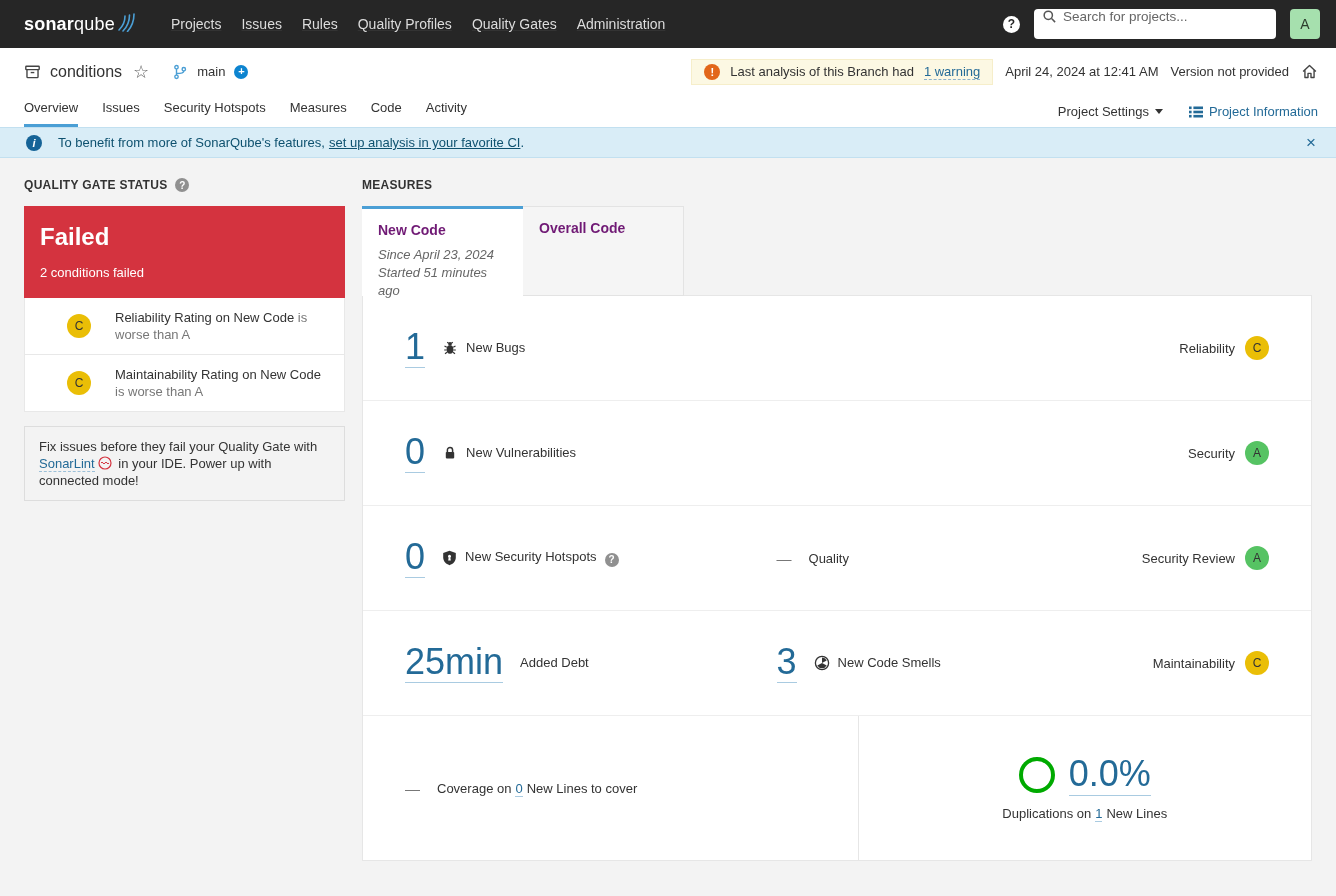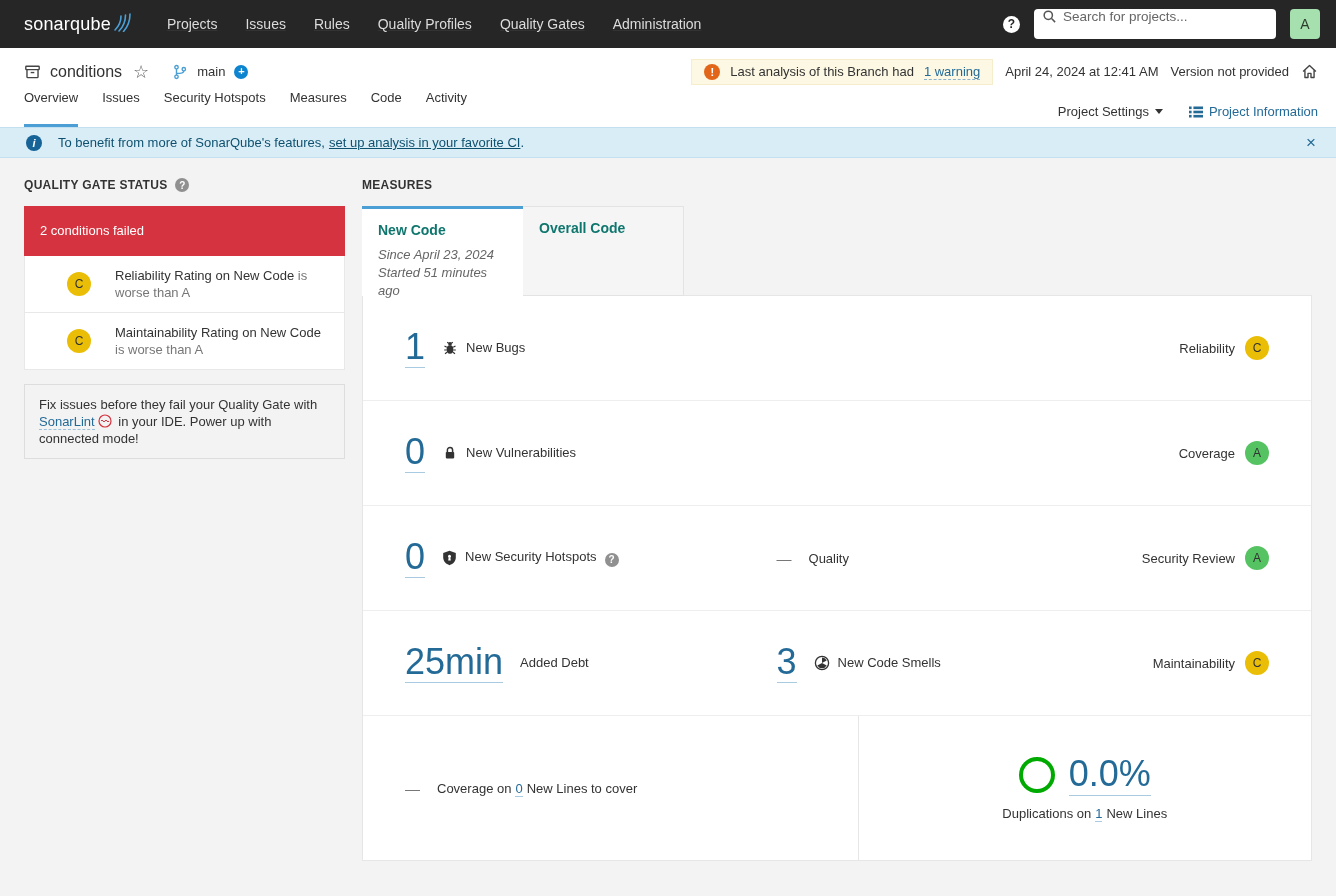--- a/index.html
+++ b/index.html
@@ -6,23 +6,23 @@
   body {
     width: 1336px; height: 896px; overflow: hidden;
     background: #f3f3f3;
     font-family: "Liberation Sans", sans-serif;
     font-size: 13px; color: #333;
   }
   
   .navbar { height: 48px; background: #262626; display: flex; align-items: center; padding: 0 16px 0 24px; }
   .logo { display: flex; align-items: flex-start; margin-right: 34px; cursor: pointer; }
   .logo-text { color: #fff; font-size: 18px; letter-spacing: .2px; }
-  .logo-text b { font-weight: normal; }
+  .logo-text b { font-weight: bold; }
   .logo-waves { margin-left: 2px; margin-top: -2px; }
-  .nav-items { display: flex; align-items: flex-end; gap: 28px; flex: 1; text-decoration: underline; }
+  .nav-items { display: flex; align-items: flex-end; gap: 20px; flex: 1; text-decoration: underline; }
   .nav-item { color: #dcdcdc; font-size: 14px; cursor: pointer; }
   .nav-right { display: flex; align-items: center; gap: 14px; }
   .help-btn { width: 17px; height: 17px; border-radius: 50%; background: #fff; color: #262626;
     font-weight: bold; font-size: 12px; display: flex; align-items: center; justify-content: center; cursor: pointer; }
   .searchbox { width: 242px; height: 30px; background: #fff; border-radius: 4px; display: flex; align-items: flex-start; padding: 0 8px; }
   .searchbox input { border: none; outline: none; flex: 1; font-size: 13.5px; margin-left: 6px; color: #333; font-family: "Liberation Sans", sans-serif; }
   .searchbox input::placeholder { color: #666; }
   .avatar { width: 30px; height: 30px; border-radius: 4px; background: #a6e0ae; color: #2d3d2d;
     display: flex; align-items: center; justify-content: center; font-size: 14px; cursor: pointer; }
   
@@ -35,21 +35,21 @@
     font-size: 11px; font-weight: bold; display: flex; align-items: center; justify-content: center; line-height: 1; cursor: pointer; }
   .proj-right { display: flex; align-items: center; gap: 12px; }
   .warn-pill { background: #fcf8e3; border: 1px solid #f6eeca; padding: 4px 12px; display: flex; align-items: center; gap: 10px; }
   .warn-icon { width: 16px; height: 16px; border-radius: 50%; background: #e2661a; color: #fff; font-weight: bold;
     font-size: 11px; display: flex; align-items: center; justify-content: center; flex: none; }
   .warn-link { color: #236a97; border-bottom: 1px dashed #8cb3cd; cursor: pointer; }
   .meta-text { color: #333; }
   
   .tabrow { height: 32px; background: #fff; display: flex; align-items: flex-end; padding: 0 18px 0 24px; }
   .tabs { display: flex; gap: 24px; flex: 1; }
-  .tab { padding-bottom: 19px; color: #333; cursor: pointer; border-bottom: 3px solid transparent; margin-top: 12px; }
+  .tab { padding-bottom: 9px; color: #333; cursor: pointer; border-bottom: 3px solid transparent; margin-top: 12px; }
   .tab.active { border-bottom-color: #4b9fd5; }
   .tabrow-right { display: flex; align-items: center; gap: 26px; padding-bottom: 8px; }
   .proj-settings { display: flex; align-items: center; gap: 6px; cursor: pointer; }
   .caret-down { width: 0; height: 0; border-left: 4px solid transparent; border-right: 4px solid transparent; border-top: 5px solid #333; }
   .proj-info { display: flex; align-items: center; gap: 6px; color: #236a97; cursor: pointer; }
   
   .info-banner { height: 31px; background: #d9edf7; border-top: 1px solid #c2e0f0; border-bottom: 1px solid #c2e0f0;
     display: flex; align-items: center; padding: 0 16px 0 26px; color: #0e516f; }
   .info-icon { width: 16px; height: 16px; border-radius: 50%; background: #156397; color: #fff; font-style: italic;
     font-weight: bold; font-size: 11px; display: flex; align-items: center; justify-content: center; margin-right: 16px; flex: none; }
@@ -76,21 +76,21 @@
   .cond-gray { color: #777; }
   .promo-box { margin-top: 14px; background: #f3f3f3; border: 1px solid #ddd; padding: 11px 14px; line-height: 17px; }
   .promo-link { color: #236a97; border-bottom: 1px dashed #9cc0d8; cursor: pointer; }
   .sl-icon { display: inline-block; vertical-align: -2px; margin: 0 3px 0 3px; }
   
   .right-col { flex: 1; }
   .measure-tabs { display: flex; position: relative; z-index: 2; }
   .mtab { width: 161px; height: 90px; padding: 13px 16px; cursor: pointer; }
   .mtab.active { background: #fff; border-top: 3px solid #4b9fd5; }
   .mtab.inactive { background: #f5f5f5; border: 1px solid #e3e3e3; border-left: none; }
-  .mtab-label { font-size: 14px; font-weight: bold; color: #0f766e; }
+  .mtab-label { font-size: 14px; font-weight: bold; color: #701a75; }
   .mtab-sub { color: #666; margin-top: 8px; line-height: 18px; font-style: italic; }
   .measures-panel { background: #fff; border: 1px solid #e6e6e6; margin-top: -1px; }
   .m-row { display: flex; align-items: center; height: 105px; padding: 0 42px; border-bottom: 1px solid #eee; }
   .m-group { display: flex; align-items: center; }
   .m-left { width: 43%; flex: none; }
   .m-mid { flex: 1; }
   .m-right { margin-left: auto; gap: 10px; }
   .big-num { font-size: 36px; color: #236a97; line-height: 1.05; border-bottom: 1px solid #a9cbe1;
     padding-bottom: 2px; cursor: pointer; margin-right: 17px; }
   .m-icon { margin-right: 8px; display: flex; }
@@ -222,20 +222,21 @@
 </div>
 
 <main class="content">
 
   <section class="left-col">
     <h2 class="section-title">
       <span>QUALITY GATE STATUS</span>
       <span class="help-gray">?</span>
     </h2>
     <div class="qg-failed">
+      <h1>Failed</h1>
       <div class="qg-sub">2 conditions failed</div>
     </div>
     <div class="cond-row">
       <span class="rating-badge rating-c">C</span>
       <span class="cond-text">
         <span>Reliability Rating on New Code</span><span class="cond-gray"> is worse than A</span>
       </span>
     </div>
     <div class="cond-row">
       <span class="rating-badge rating-c">C</span>
@@ -293,21 +294,21 @@
           <span class="big-num">0</span>
           <span class="m-icon">
             <svg width="16" height="16" viewBox="0 0 16 16">
               <path d="M5.4 7 V5.1 a2.6 2.6 0 0 1 5.2 0 V7" fill="none" stroke="#333" stroke-width="1.5"></path>
               <rect x="3.8" y="7" width="8.4" height="6.4" rx="0.8" fill="#333"></rect>
             </svg>
           </span>
           <span class="m-label">New Vulnerabilities</span>
         </div>
         <div class="m-group m-right">
-          <span class="m-label">Coverage</span>
+          <span class="m-label">Security</span>
           <span class="rating-badge rating-a">A</span>
         </div>
       </div>
 
       <div class="m-row">
         <div class="m-group m-left">
           <span class="big-num">0</span>
           <span class="m-icon">
             <svg width="15" height="16" viewBox="0 0 15 16" fill="#333">
               <path d="M7.5 0.8 L13.8 2.9 V7.6 C13.8 11.4 11.2 14 7.5 15.2 C3.8 14 1.2 11.4 1.2 7.6 V2.9 Z"></path>

